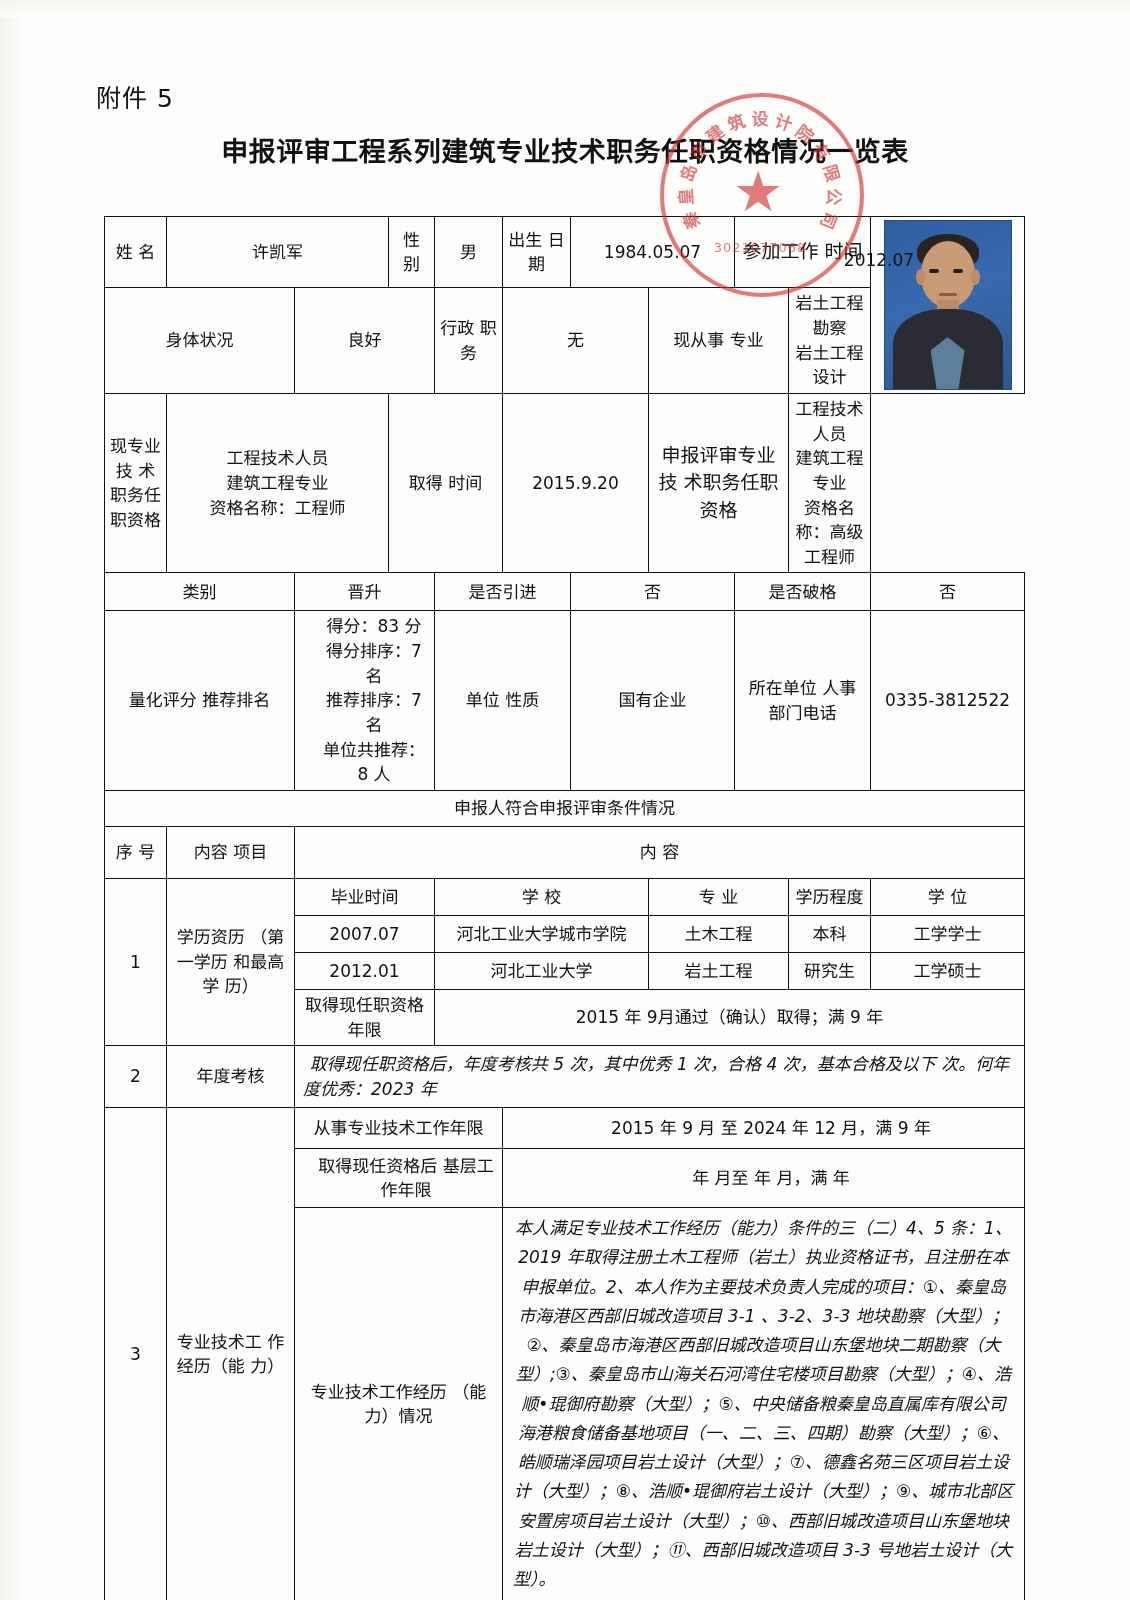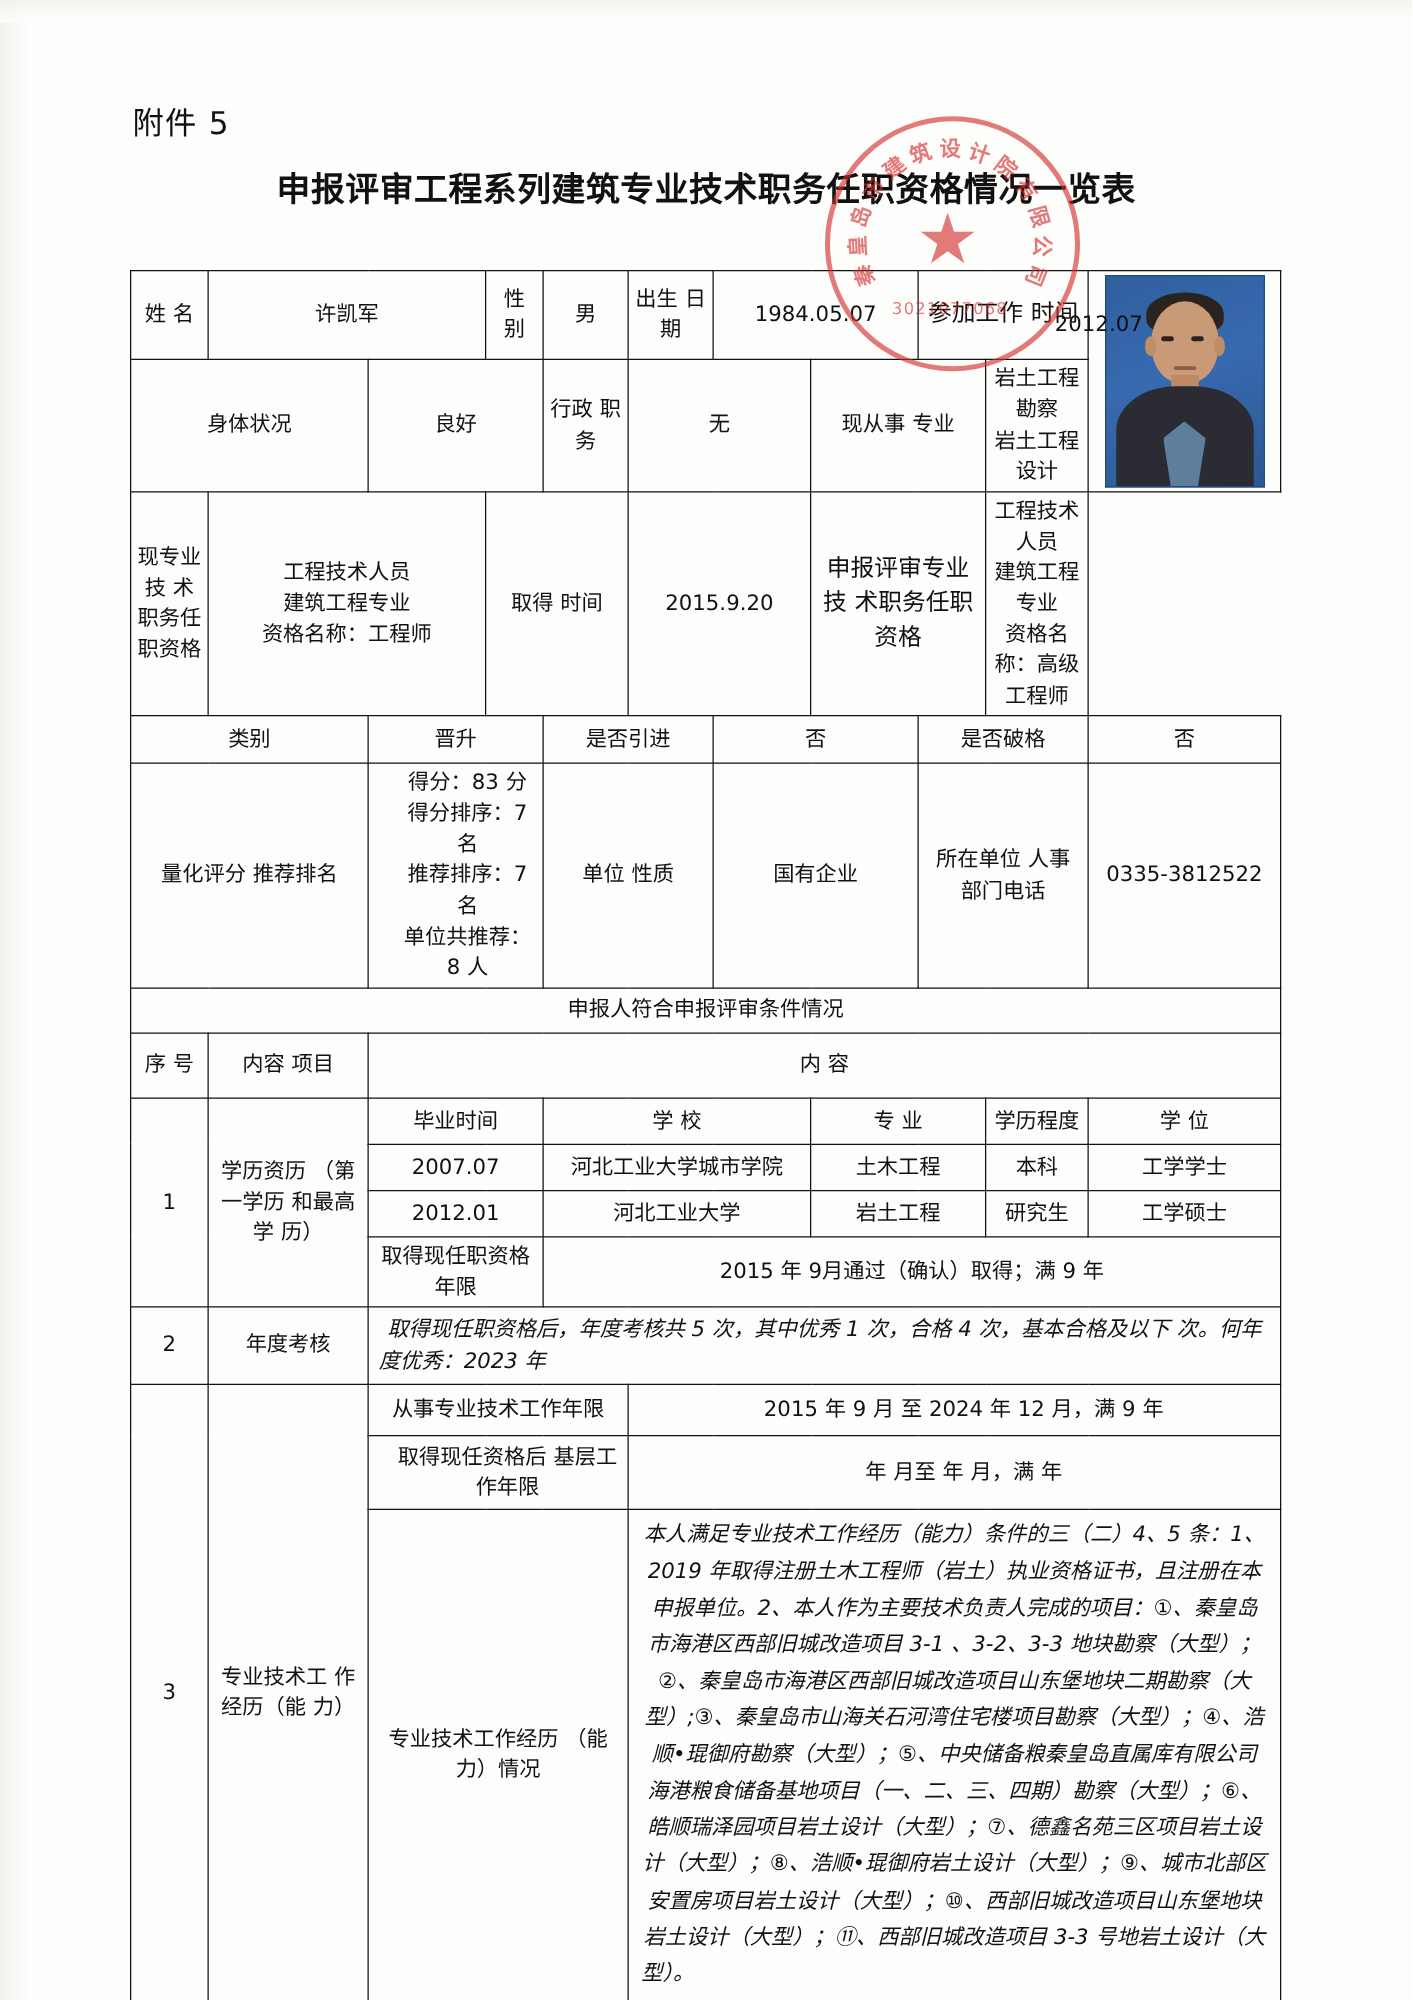--- a/index.html
+++ b/index.html
@@ -28,21 +28,21 @@
     background: linear-gradient(to right, #efeeea, #ffffff);
     opacity: .8;
   }
   .scan-edge-top {
     position: absolute; left: 0; top: 0; width: 1130px; height: 18px;
     background: linear-gradient(to bottom, #f1f0ec, #ffffff);
     opacity: .7;
   }
   .attachment-label {
     position: absolute;
-    left: 106px; top: 78px;
+    left: 96px; top: 78px;
     font-size: 25px;
     letter-spacing: 1px;
     font-family: "DejaVu Sans", "Liberation Sans", sans-serif;
   }
   .doc-title {
     position: absolute;
     left: 0; top: 130px;
     width: 1130px;
     text-align: center;
     font-size: 27px;

